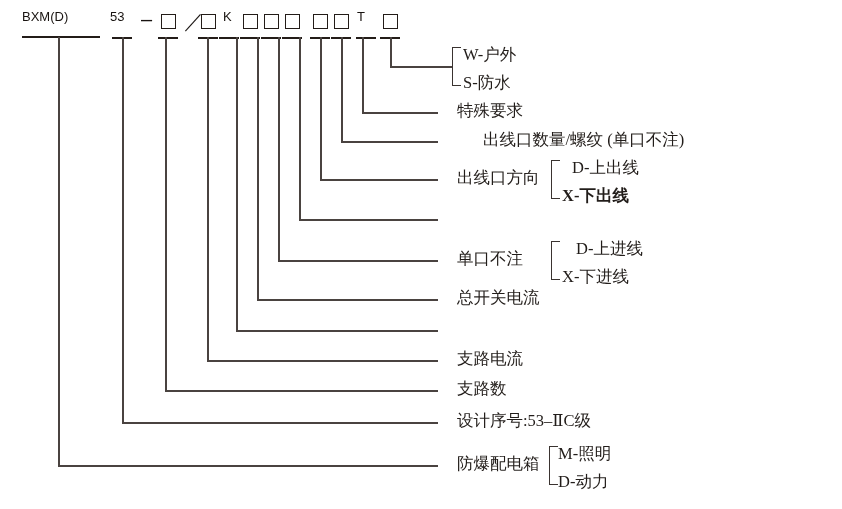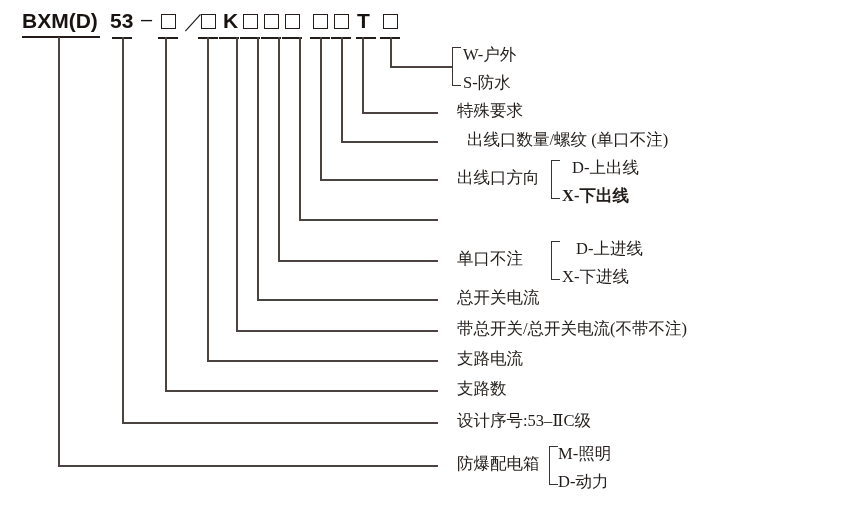--- a/index.html
+++ b/index.html
@@ -14,22 +14,22 @@
     background: #ffffff;
     font-family: "Liberation Serif", "DejaVu Serif", serif;
     color: #2e2a28;
     overflow: hidden;
   }
 
   
   .code-token {
     position: absolute;
     font-family: "Liberation Sans", sans-serif;
-    font-weight: bold;
-    font-size: 21px;
+    font-weight: normal;
+    font-size: 13px;
     line-height: 1;
     color: #181310;
     white-space: pre;
   }
   .code-token.thin {
     font-weight: normal;
     font-size: 20px;
   }
   .code-box {
     position: absolute;
@@ -157,36 +157,35 @@
 
   <div class="vline" style="left:58px; top:37px; height:430px;"></div>
   <div class="hline" style="left:58px; top:465px; width:380px;"></div>
 
   <div class="bracket" style="left:452px; top:47px; height:39px;"></div>
   <div class="label" style="left:463px; top:46px;">W-户外</div>
   <div class="label" style="left:463px; top:74px;">S-防水</div>
 
   <div class="label" style="left:457px; top:102px;">特殊要求</div>
 
-  <div class="label" style="left:467px; top:131px;">出线口数量/螺纹 (单口不注)</div>
+  <div class="label" style="left:483px; top:131px;">出线口数量/螺纹 (单口不注)</div>
 
   <div class="label" style="left:457px; top:169px;">出线口方向</div>
   <div class="bracket" style="left:551px; top:160px; height:39px;"></div>
   <div class="label" style="left:562px; top:159px;margin-left:10px;">D-上出线</div>
   <div class="label" style="left:562px; top:187px;font-weight:bold;">X-下出线</div>
 
 
   <div class="label" style="left:457px; top:250px;">单口不注</div>
   <div class="bracket" style="left:551px; top:241px; height:39px;"></div>
   <div class="label" style="left:576px; top:240px;">D-上进线</div>
   <div class="label" style="left:562px; top:268px;">X-下进线</div>
 
   <div class="label" style="left:457px; top:289px;">总开关电流</div>
 
-  <div class="label" style="left:457px; top:320px;">带总开关/总开关电流(不带不注)</div>
 
   <div class="label" style="left:457px; top:350px;">支路电流</div>
 
   <div class="label" style="left:457px; top:380px;">支路数</div>
 
   <div class="label" style="left:457px; top:412px;">设计序号:53–ⅡC级</div>
 
   <div class="label" style="left:457px; top:455px;">防爆配电箱</div>
   <div class="bracket" style="left:549px; top:446px; height:39px;"></div>
   <div class="label" style="left:558px; top:445px;">M-照明</div>

